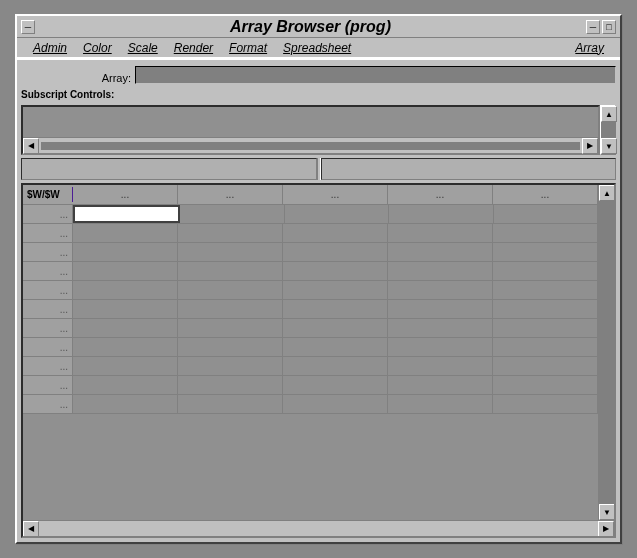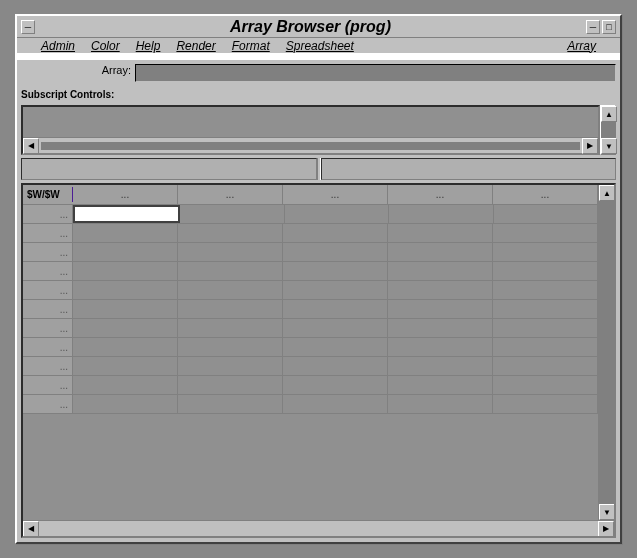--- a/index.html
+++ b/index.html
@@ -53,23 +53,23 @@
       font-size: 16px;
       font-style: italic;
       font-weight: bold;
     }
     .title-bar-right-btns {
       display: flex;
       gap: 2px;
     }
     .menu-bar {
       background: #c0c0c0;
-      border-bottom: 7px solid #ffffff;
-      display: flex;
-      padding: 2px 20px;
+      border-bottom: 3px solid #ffffff;
+      display: flex;
+      padding: 2px 12px;
       gap: 8px;
       height: 22px;
       align-items: center;
     }
     .menu-item {
       font-size: 12px;
       font-style: italic;
       padding: 1px 4px;
       cursor: pointer;
       text-decoration: underline;
@@ -78,21 +78,21 @@
       flex: 1;
       display: flex;
       flex-direction: column;
       background: #c0c0c0;
       padding: 4px;
       gap: 3px;
       overflow: hidden;
     }
     .form-row {
       display: flex;
-      align-items: flex-start;
+      align-items: flex-end;
       gap: 4px;
       height: 20px;
     }
     .form-label {
       font-size: 11px;
       text-align: right;
       min-width: 110px;
     }
     .form-input {
       flex: 1;
@@ -280,21 +280,21 @@
     <div class="title-text">Array Browser (prog)</div>
     <div class="title-bar-right-btns">
       <div class="title-bar-btn">─</div>
       <div class="title-bar-btn">□</div>
     </div>
   </div>
 
   <div class="menu-bar">
     <div class="menu-item">Admin</div>
     <div class="menu-item">Color</div>
-    <div class="menu-item">Help</div>
+    <div class="menu-item">Scale</div>
     <div class="menu-item">Render</div>
     <div class="menu-item">Format</div>
     <div class="menu-item">Spreadsheet</div>
     <div style="flex:1"></div>
     <div class="menu-item">Array</div>
   </div>
 
   <div class="content-area">
 
     <div class="form-row">

